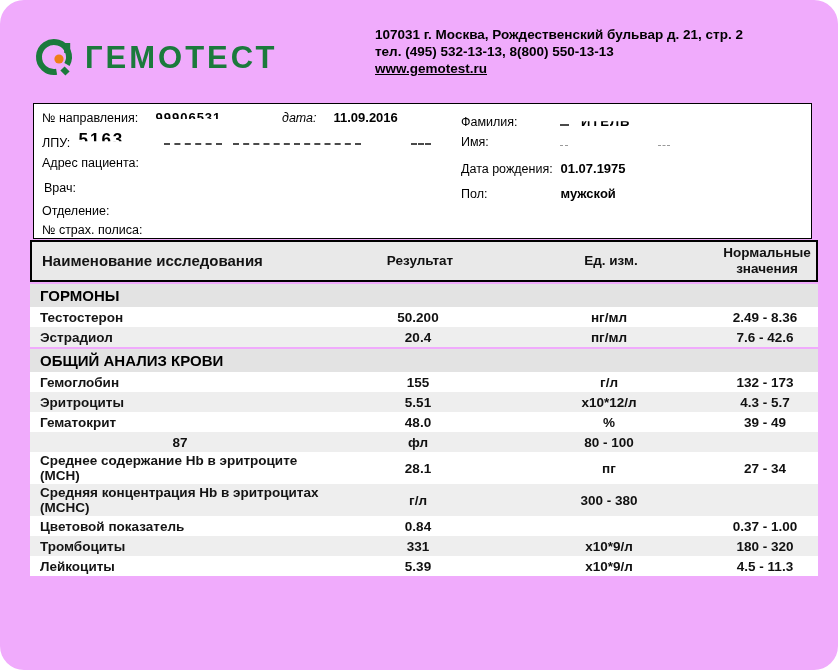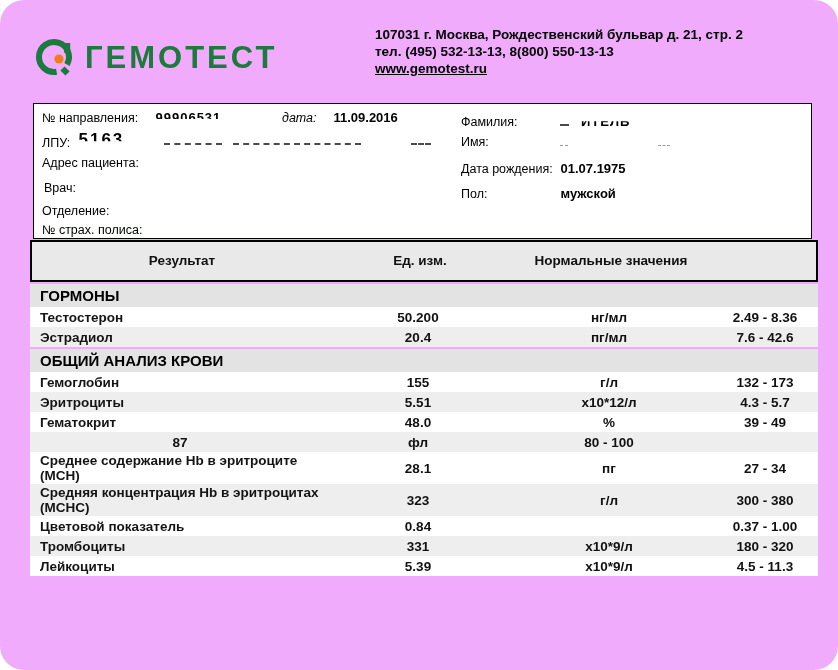--- a/index.html
+++ b/index.html
@@ -131,20 +131,21 @@
     </div>
 
     <div class="irow" style="left:427px;top:82px;">
       <span class="ilabel" style="width:96px;">Пол:</span>
       <span class="ival">мужской</span>
     </div>
   </div>
 
   <div class="table">
     <div class="thead">
+      <div class="c name">Наименование исследования</div>
       <div class="c res">Результат</div>
       <div class="c unit">Ед. изм.</div>
       <div class="c range">Нормальные значения</div>
     </div>
     <div class="tbody" id="tbody">
   <div class="sec"><span>ГОРМОНЫ</span></div>
 
   <div class="trow">
     <div class="c name">Тестостерон</div>
     <div class="c res">50.200</div>
@@ -190,21 +191,20 @@
 
   <div class="trow">
     <div class="c name">Среднее содержание Hb в эритроците (MCH)</div>
     <div class="c res">28.1</div>
     <div class="c unit">пг</div>
     <div class="c range">27 - 34</div>
   </div>
 
   <div class="trow alt">
     <div class="c name">Средняя концентрация Hb в эритроцитах (MCHC)</div>
-    <div class="c res">323</div>
     <div class="c unit">г/л</div>
     <div class="c range">300 - 380</div>
   </div>
 
   <div class="trow">
     <div class="c name">Цветовой показатель</div>
     <div class="c res">0.84</div>
     <div class="c unit"></div>
     <div class="c range">0.37 - 1.00</div>
   </div>

